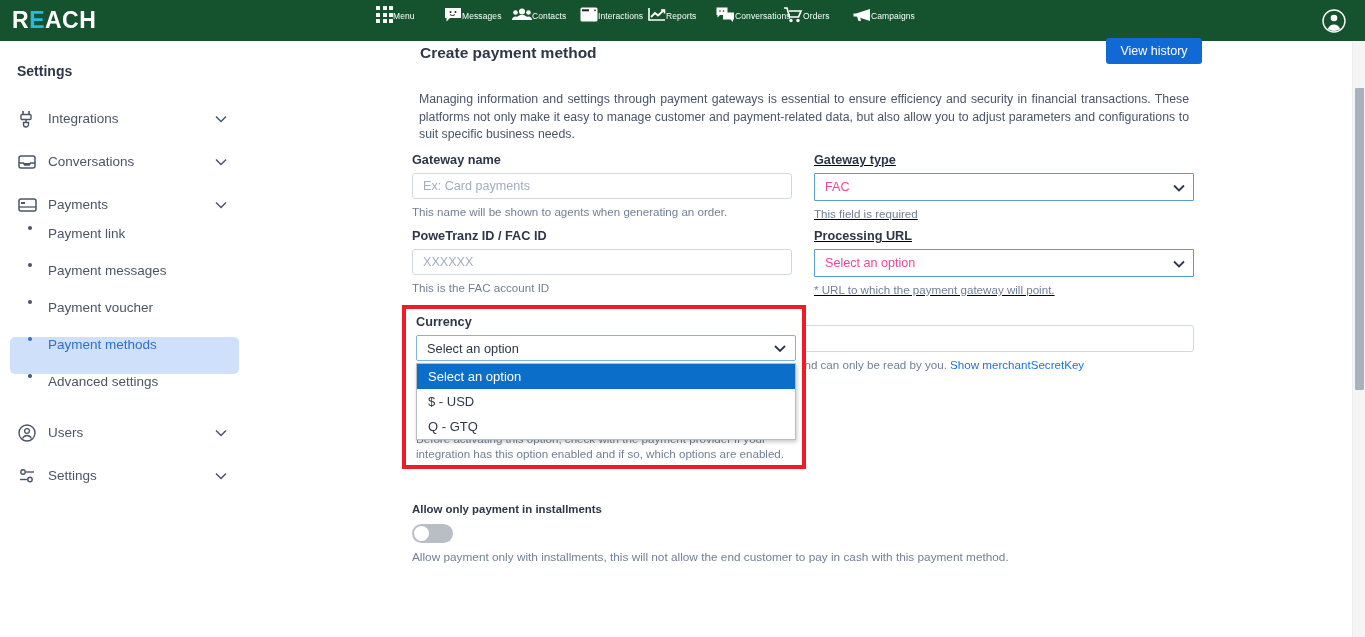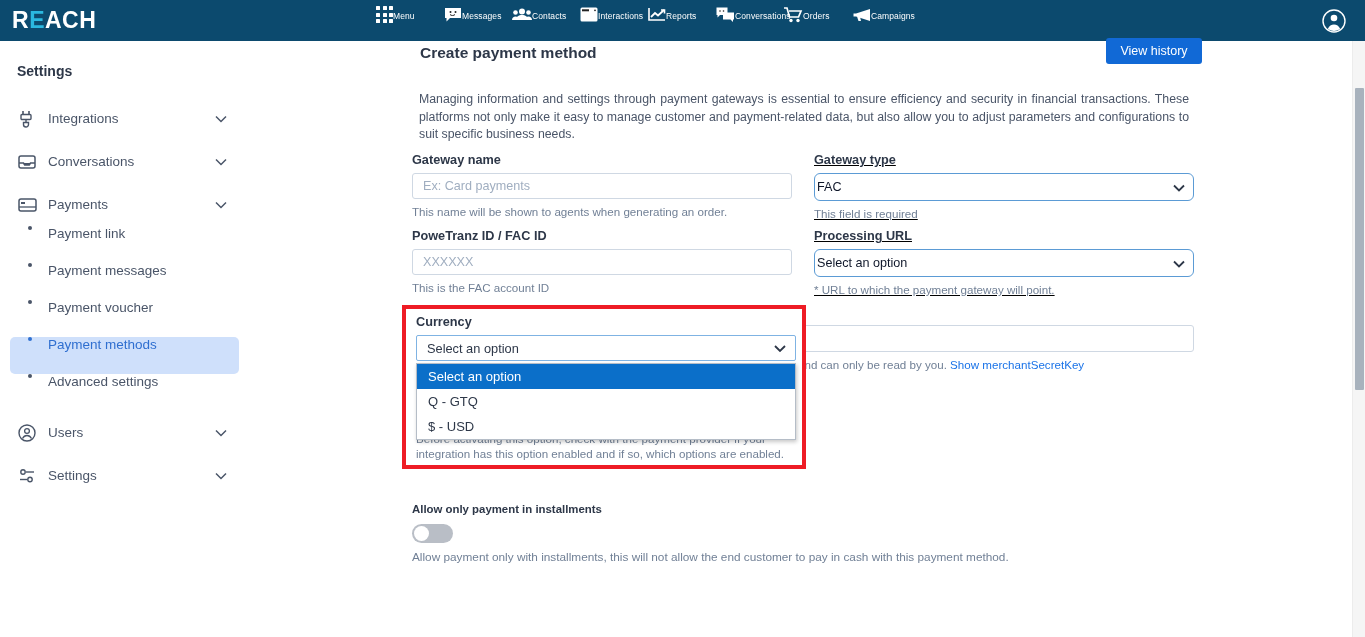--- a/index.html
+++ b/index.html
@@ -7,21 +7,21 @@
     width: 1365px; height: 637px;
     font-family: "Liberation Sans", sans-serif;
     background: #ffffff;
     overflow: hidden;
   }
 
   
   .topbar {
     position: absolute; top: 0; left: 0;
     width: 1365px; height: 41px;
-    background: #0c4a6e;
+    background: #14532d;
     display: flex; align-items: center;
   }
   .logo {
     position: absolute; left: 12px; top: 7px;
     font-size: 23px; font-weight: 700; letter-spacing: 0.5px;
     color: #ffffff; font-family: "Liberation Sans", sans-serif;
   }
   .logo .accent { color: #2bb8e0; }
 
   .nav { position: absolute; left: 376px; top: 2px; display: flex; }
@@ -109,22 +109,22 @@
   .fhelp a { color: #1a73e8; text-decoration: none; }
   .finput {
     width: 100%; height: 26px; border: 1px solid #cfd8e3;
     border-radius: 3px; padding: 0 10px;
     font-size: 12.6px; color: #2d3748; background: #fff;
     font-family: "Liberation Sans", sans-serif; outline: none;
   }
   .finput::placeholder { color: #a0aec0; }
   .fselect {
     width: 100%; height: 28px; border: 1px solid #5b9bd5;
-    border-radius: 6px; padding: 0 26px 0 2px;
-    font-size: 12.6px; color: #0f172a; background: #fff;
+    border-radius: 1px; padding: 0 26px 0 10px;
+    font-size: 12.6px; color: #ec4899; background: #fff;
     font-family: "Liberation Sans", sans-serif;
     appearance: none; -webkit-appearance: none; outline: none; cursor: pointer;
   }
   .sel-wrap { position: relative; }
   .sel-chev {
     position: absolute; right: 9px; top: 50%; transform: translateY(-50%);
     pointer-events: none; color: #2d3748;
   }
 
   .col-left { position: absolute; left: 167px; width: 380px; }
@@ -491,22 +491,22 @@
         <span class="sel-chev">
           <svg width="12" height="8" viewBox="0 0 12 8">
               <path d="M1 1.5L6 6.5L11 1.5" stroke="#2d3748" stroke-width="1.8" fill="none"></path>
             </svg>
         </span>
       </div>
     </div>
 
     <div class="dropdown">
       <div class="dd-item selected">Select an option</div>
+      <div class="dd-item">$ - USD</div>
       <div class="dd-item">Q - GTQ</div>
-      <div class="dd-item">$ - USD</div>
     </div>
 
     <div class="curr-help">Before activating this option, check with the payment provider if your integration has this option enabled and if so, which options are enabled.</div>
   </div>
 
   <div class="toggle-block">
     <div class="toggle-label">Allow only payment in installments</div>
     <div class="toggle">
       <div class="knob"></div>
     </div>

